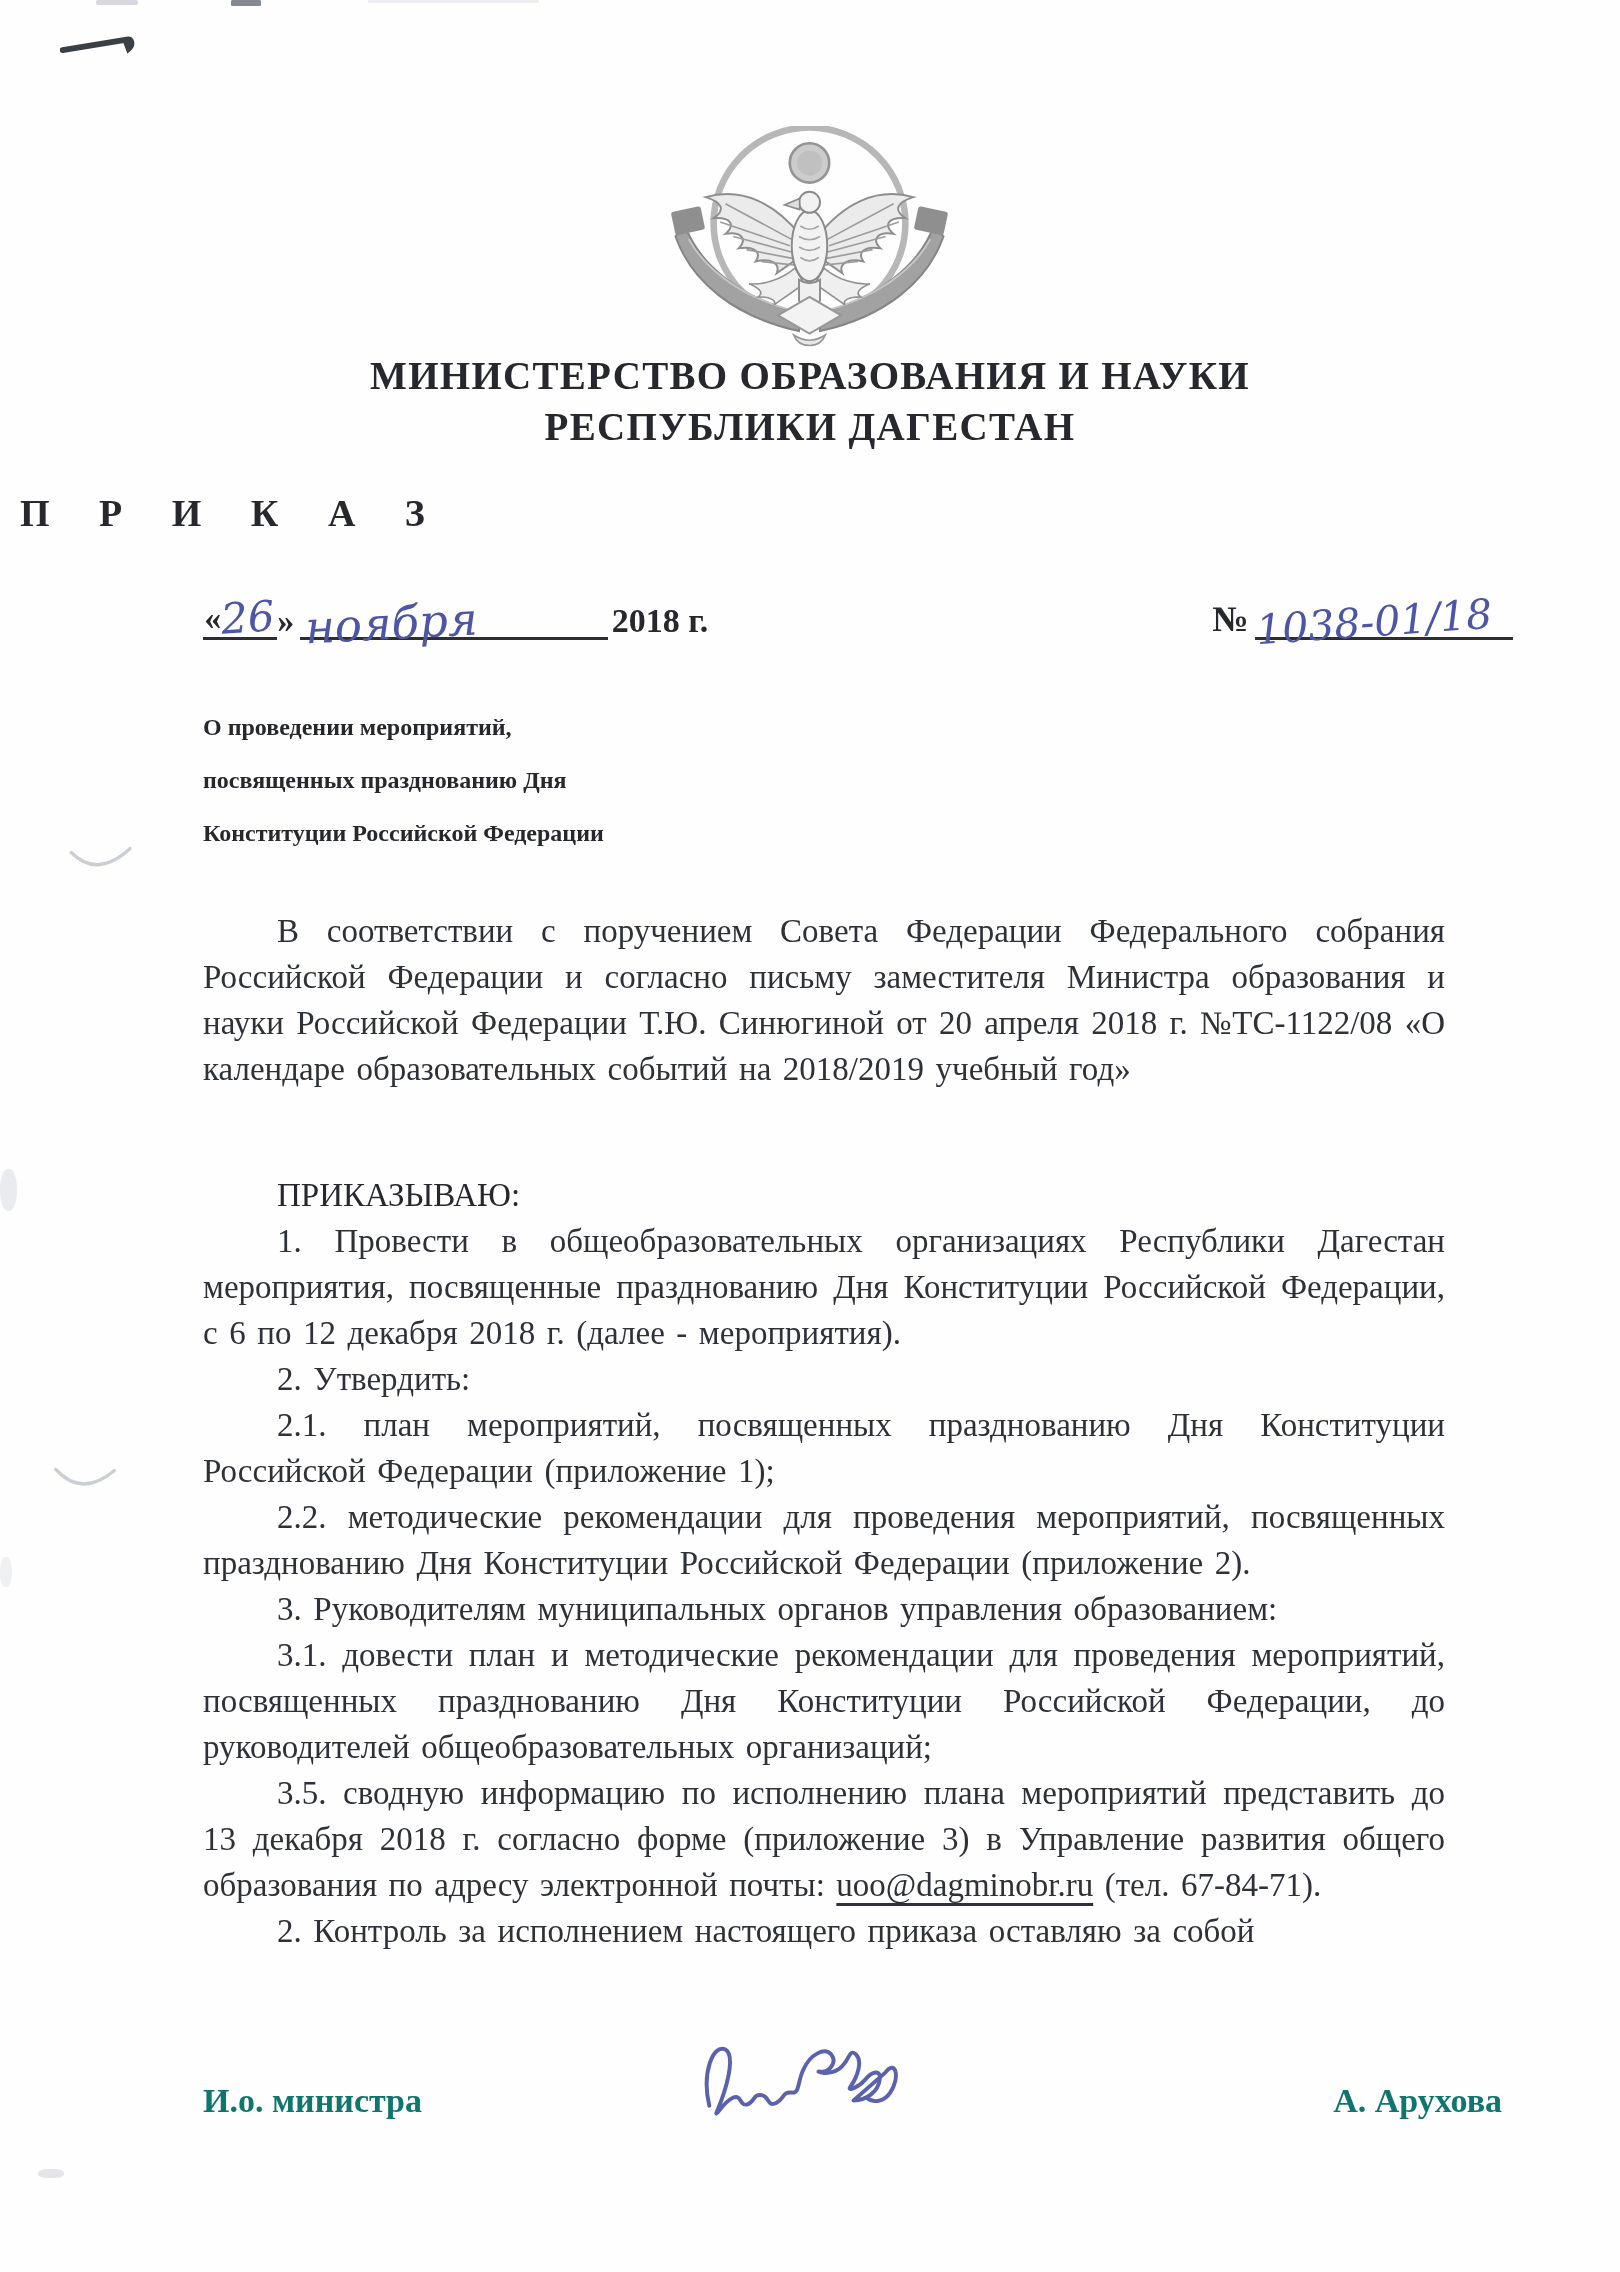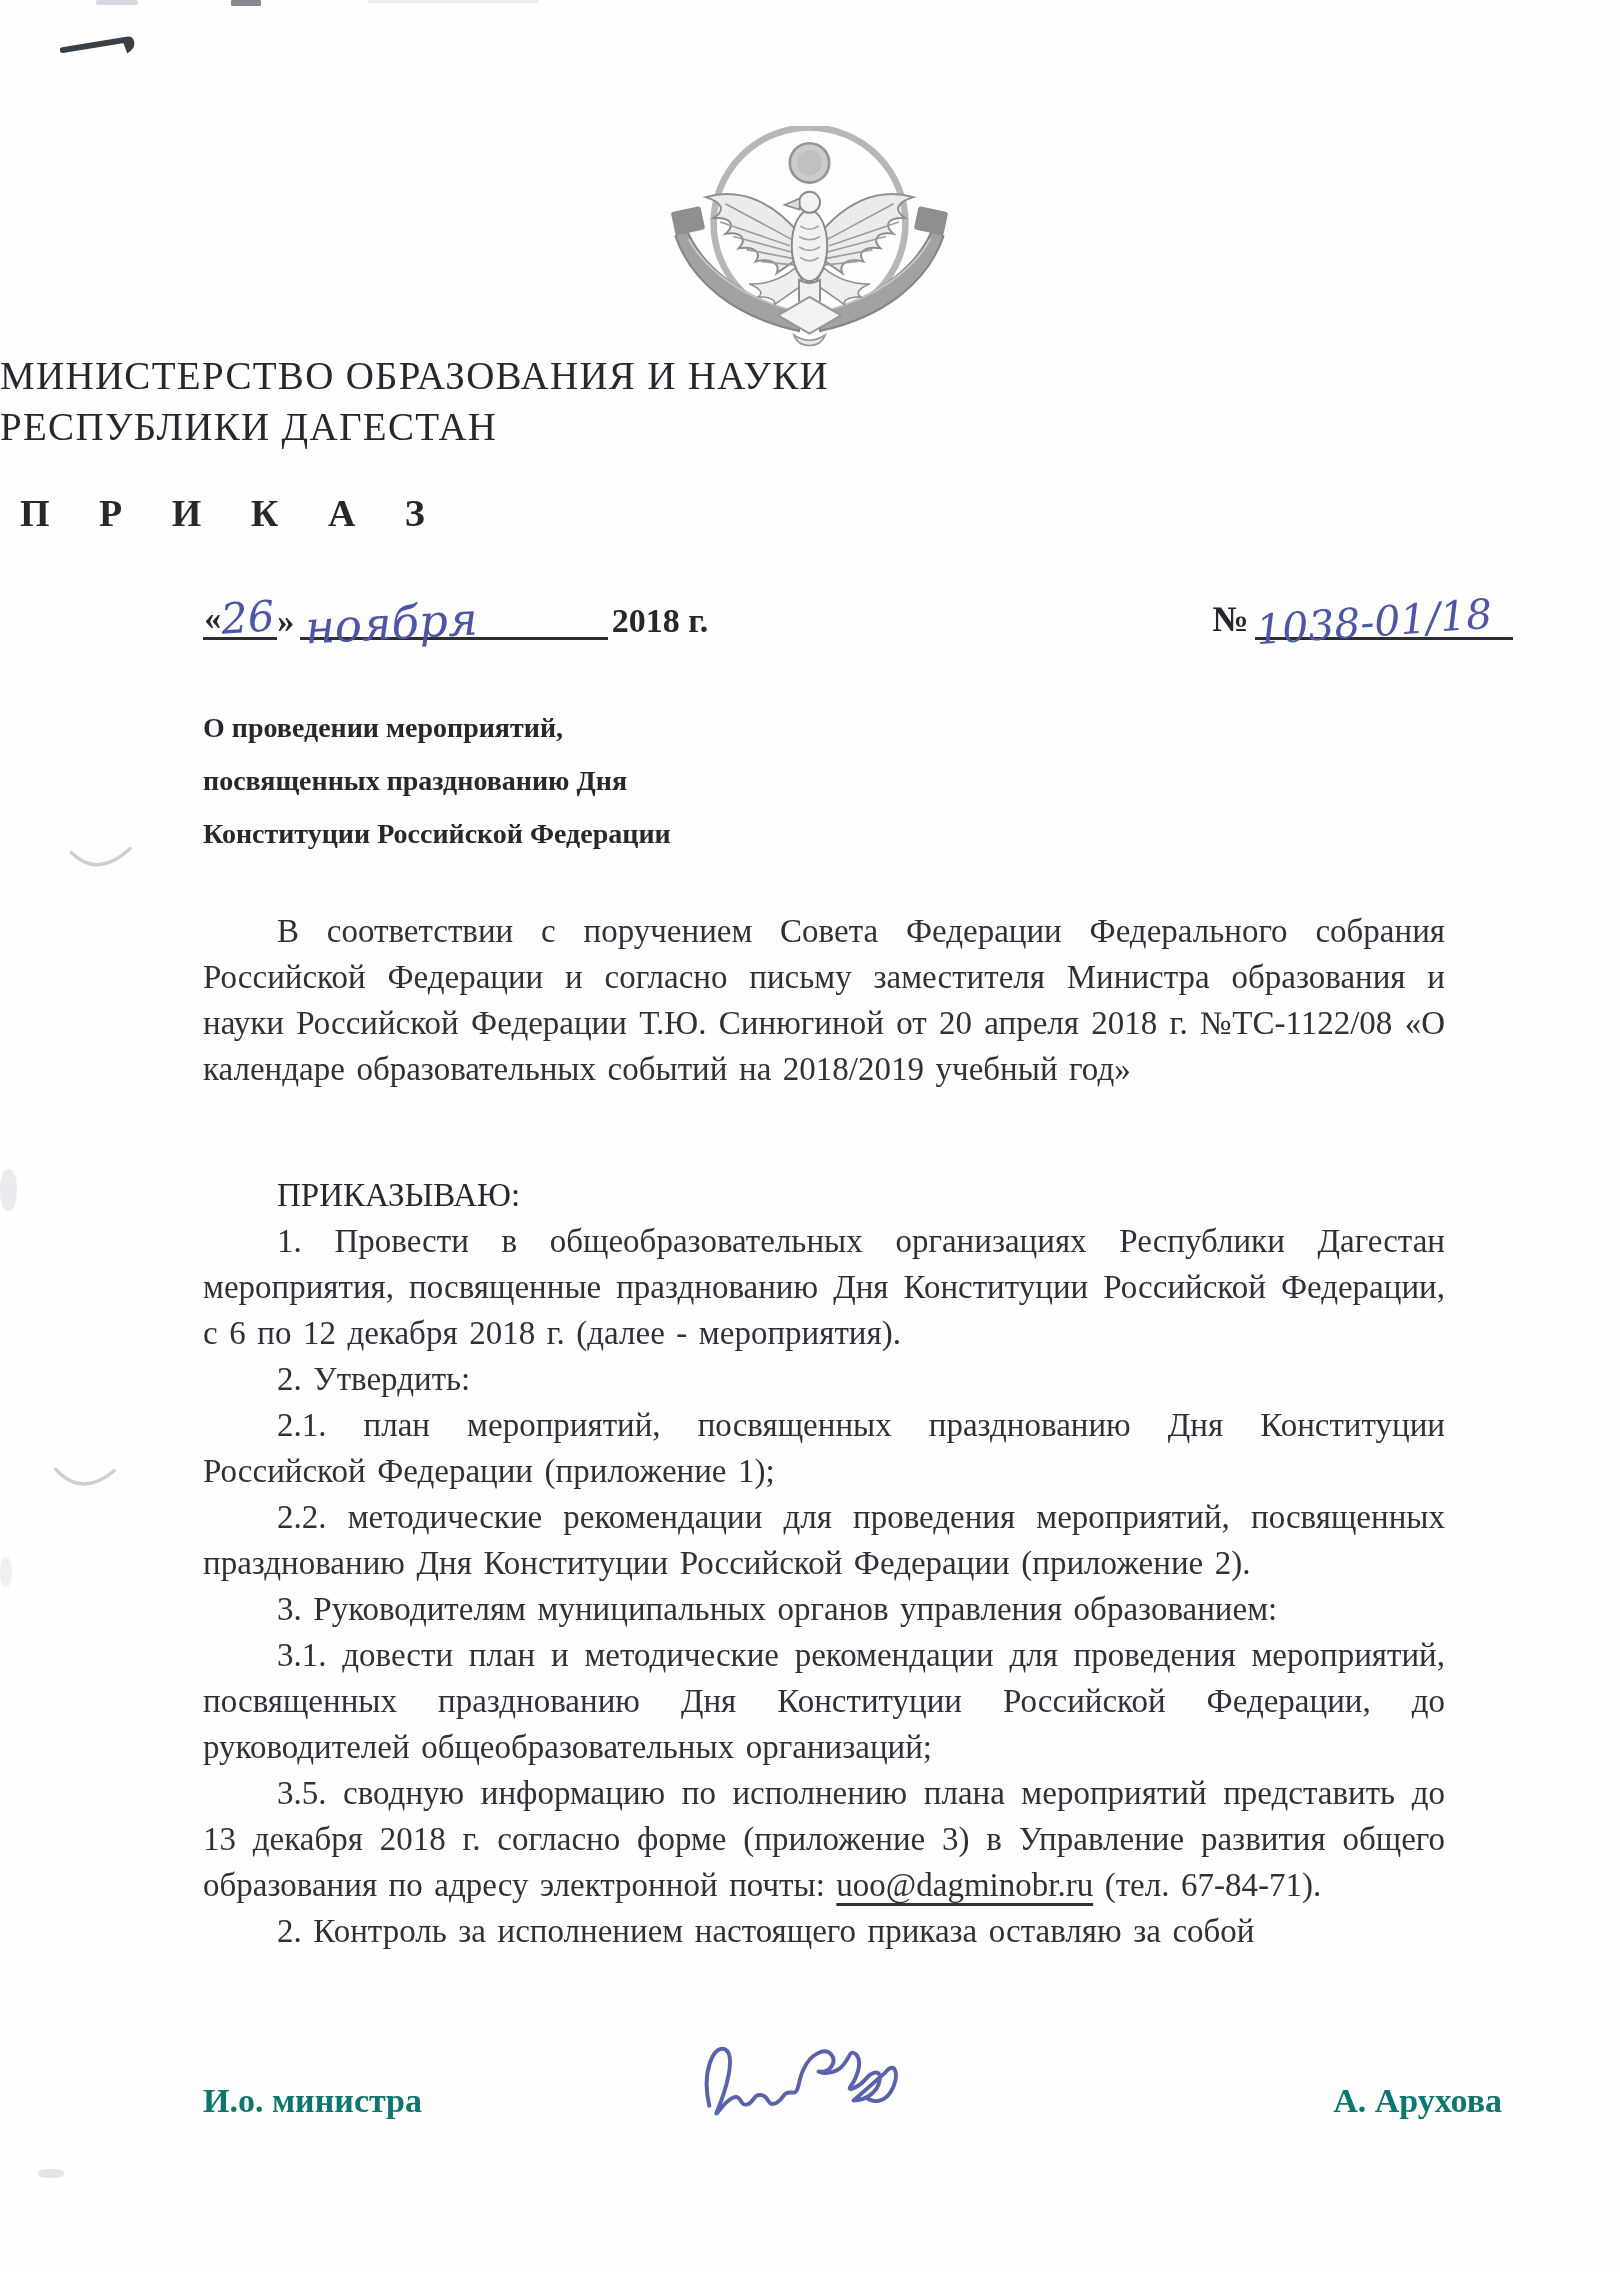--- a/index.html
+++ b/index.html
@@ -20,21 +20,21 @@
   .top-smudge-1 { left: 96px; top: 0; width: 42px; height: 4.6px; background: #cdd0d6; border-radius: 2px; opacity: .8; }
   .top-smudge-2 { left: 231px; top: 0; width: 30px; height: 6px; background: #70757e; border-radius: 1.3px; opacity: .85; }
   .top-smudge-3 { left: 368px; top: 0; width: 171px; height: 3.3px; background: #edeef1; border-radius: 1.3px; }
   .left-smudge-1 { left: 0; top: 1169px; width: 17px; height: 42px; background: #eaebee; border-radius: 46%; }
   .left-smudge-2 { left: 0; top: 1557px; width: 12px; height: 30px; background: #eff0f2; border-radius: 46%; }
   .bottom-smudge { left: 38px; top: 2169px; width: 26px; height: 9.2px; background: #e3e5e9; border-radius: 40%; }
   
   .emblem { position: absolute; left: 665px; top: 126px; width: 289px; height: 221px; }
   .org-title {
     position: absolute; top: 350px; left: 0; width: 100%;
-    font-weight: normal; font-size: 39px; line-height: 51px;
+    text-align: center; font-weight: bold; font-size: 39px; line-height: 51px;
     letter-spacing: 1.3px; color: #26282e;
   }
   .prikaz {
     position: absolute; top: 491px; left: 0; width: 100%;
     text-align: left; font-weight: bold; font-size: 38px;
     letter-spacing: 20px; text-indent: 20px; color: #26282e;
   }
   
   .date-row {
     position: absolute; top: 588px; left: 203px; width: 1310px;
@@ -51,21 +51,21 @@
     color: #4d56a5; display: inline-block;
   }
   .hand-day { font-size: 42px; transform: rotate(-4deg); line-height: 38px; }
   .hand-month { position: absolute; left: 5.3px; bottom: -13px; font-size: 45px; transform: rotate(-3deg); white-space: nowrap; }
   .hand-num { position: absolute; left: 1.3px; bottom: -9.2px; font-size: 41px; transform: rotate(-4deg); white-space: nowrap; }
   .year-label { margin-left: 4px; }
   .num-sign { font-size: 36px; }
   
   .subject {
     position: absolute; top: 701px; left: 203px; width: 763px;
-    font-weight: bold; font-size: 28px; line-height: 53px; color: #26282e;
+    font-weight: bold; font-size: 24px; line-height: 53px; color: #26282e;
   }
   
   .intro {
     position: absolute; top: 908px; left: 203px; width: 1242px;
     font-size: 33px; line-height: 46px; text-align: justify;
     text-indent: 74px; word-spacing: 3.3px; color: #2e3137;
   }
   .orders {
     position: absolute; top: 1172px; left: 203px; width: 1242px;
     font-size: 33px; line-height: 46px; word-spacing: 3.3px; color: #2e3137;

